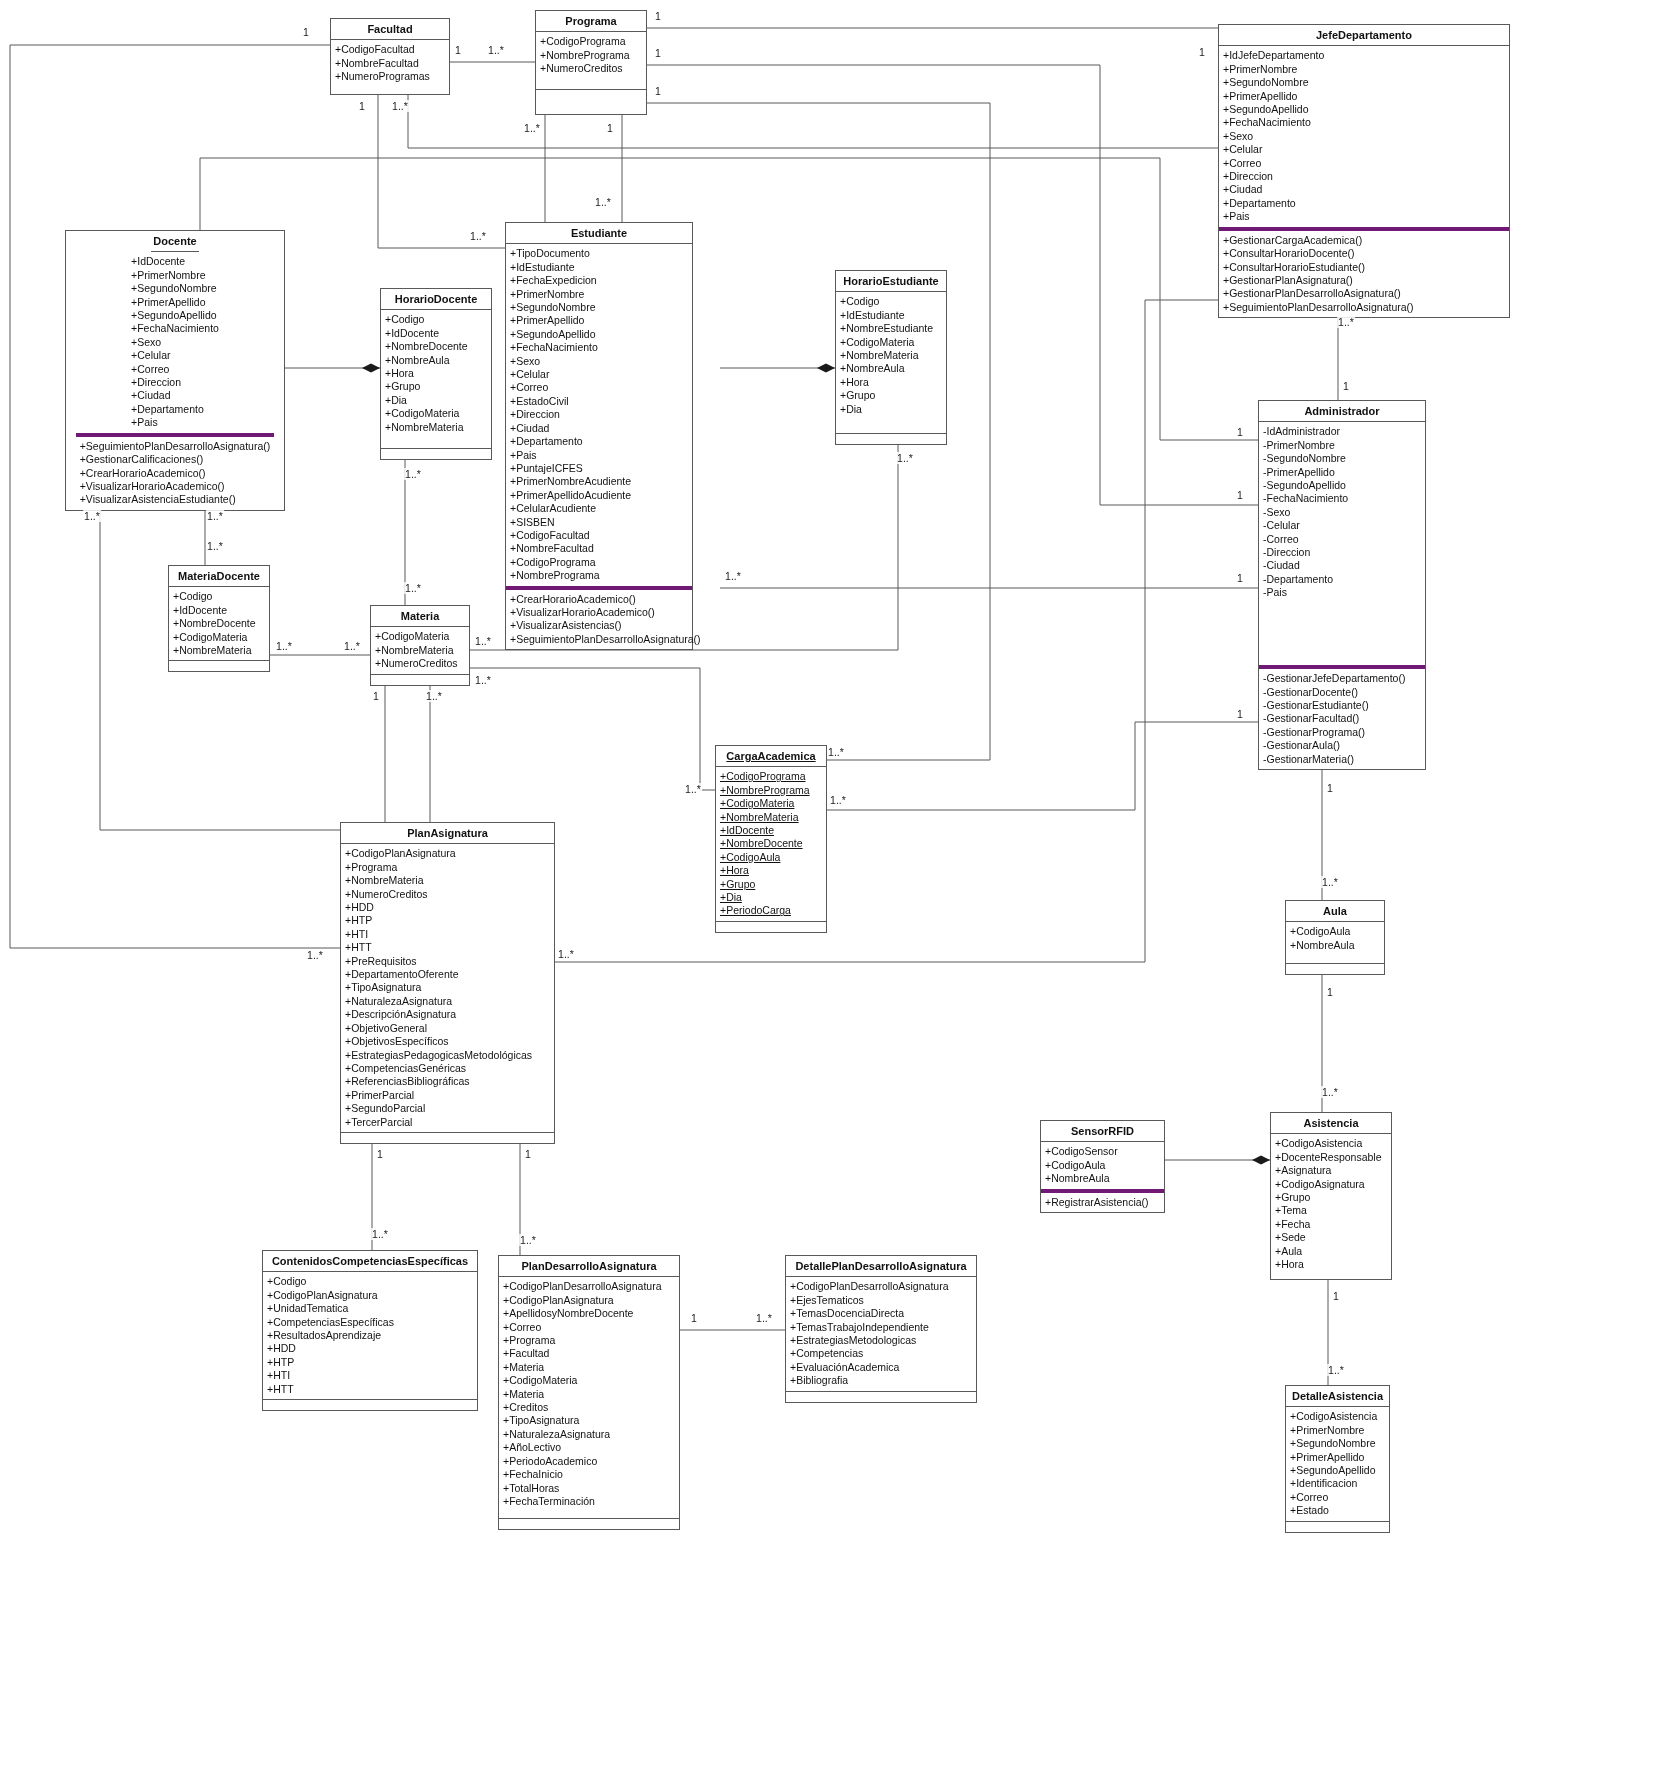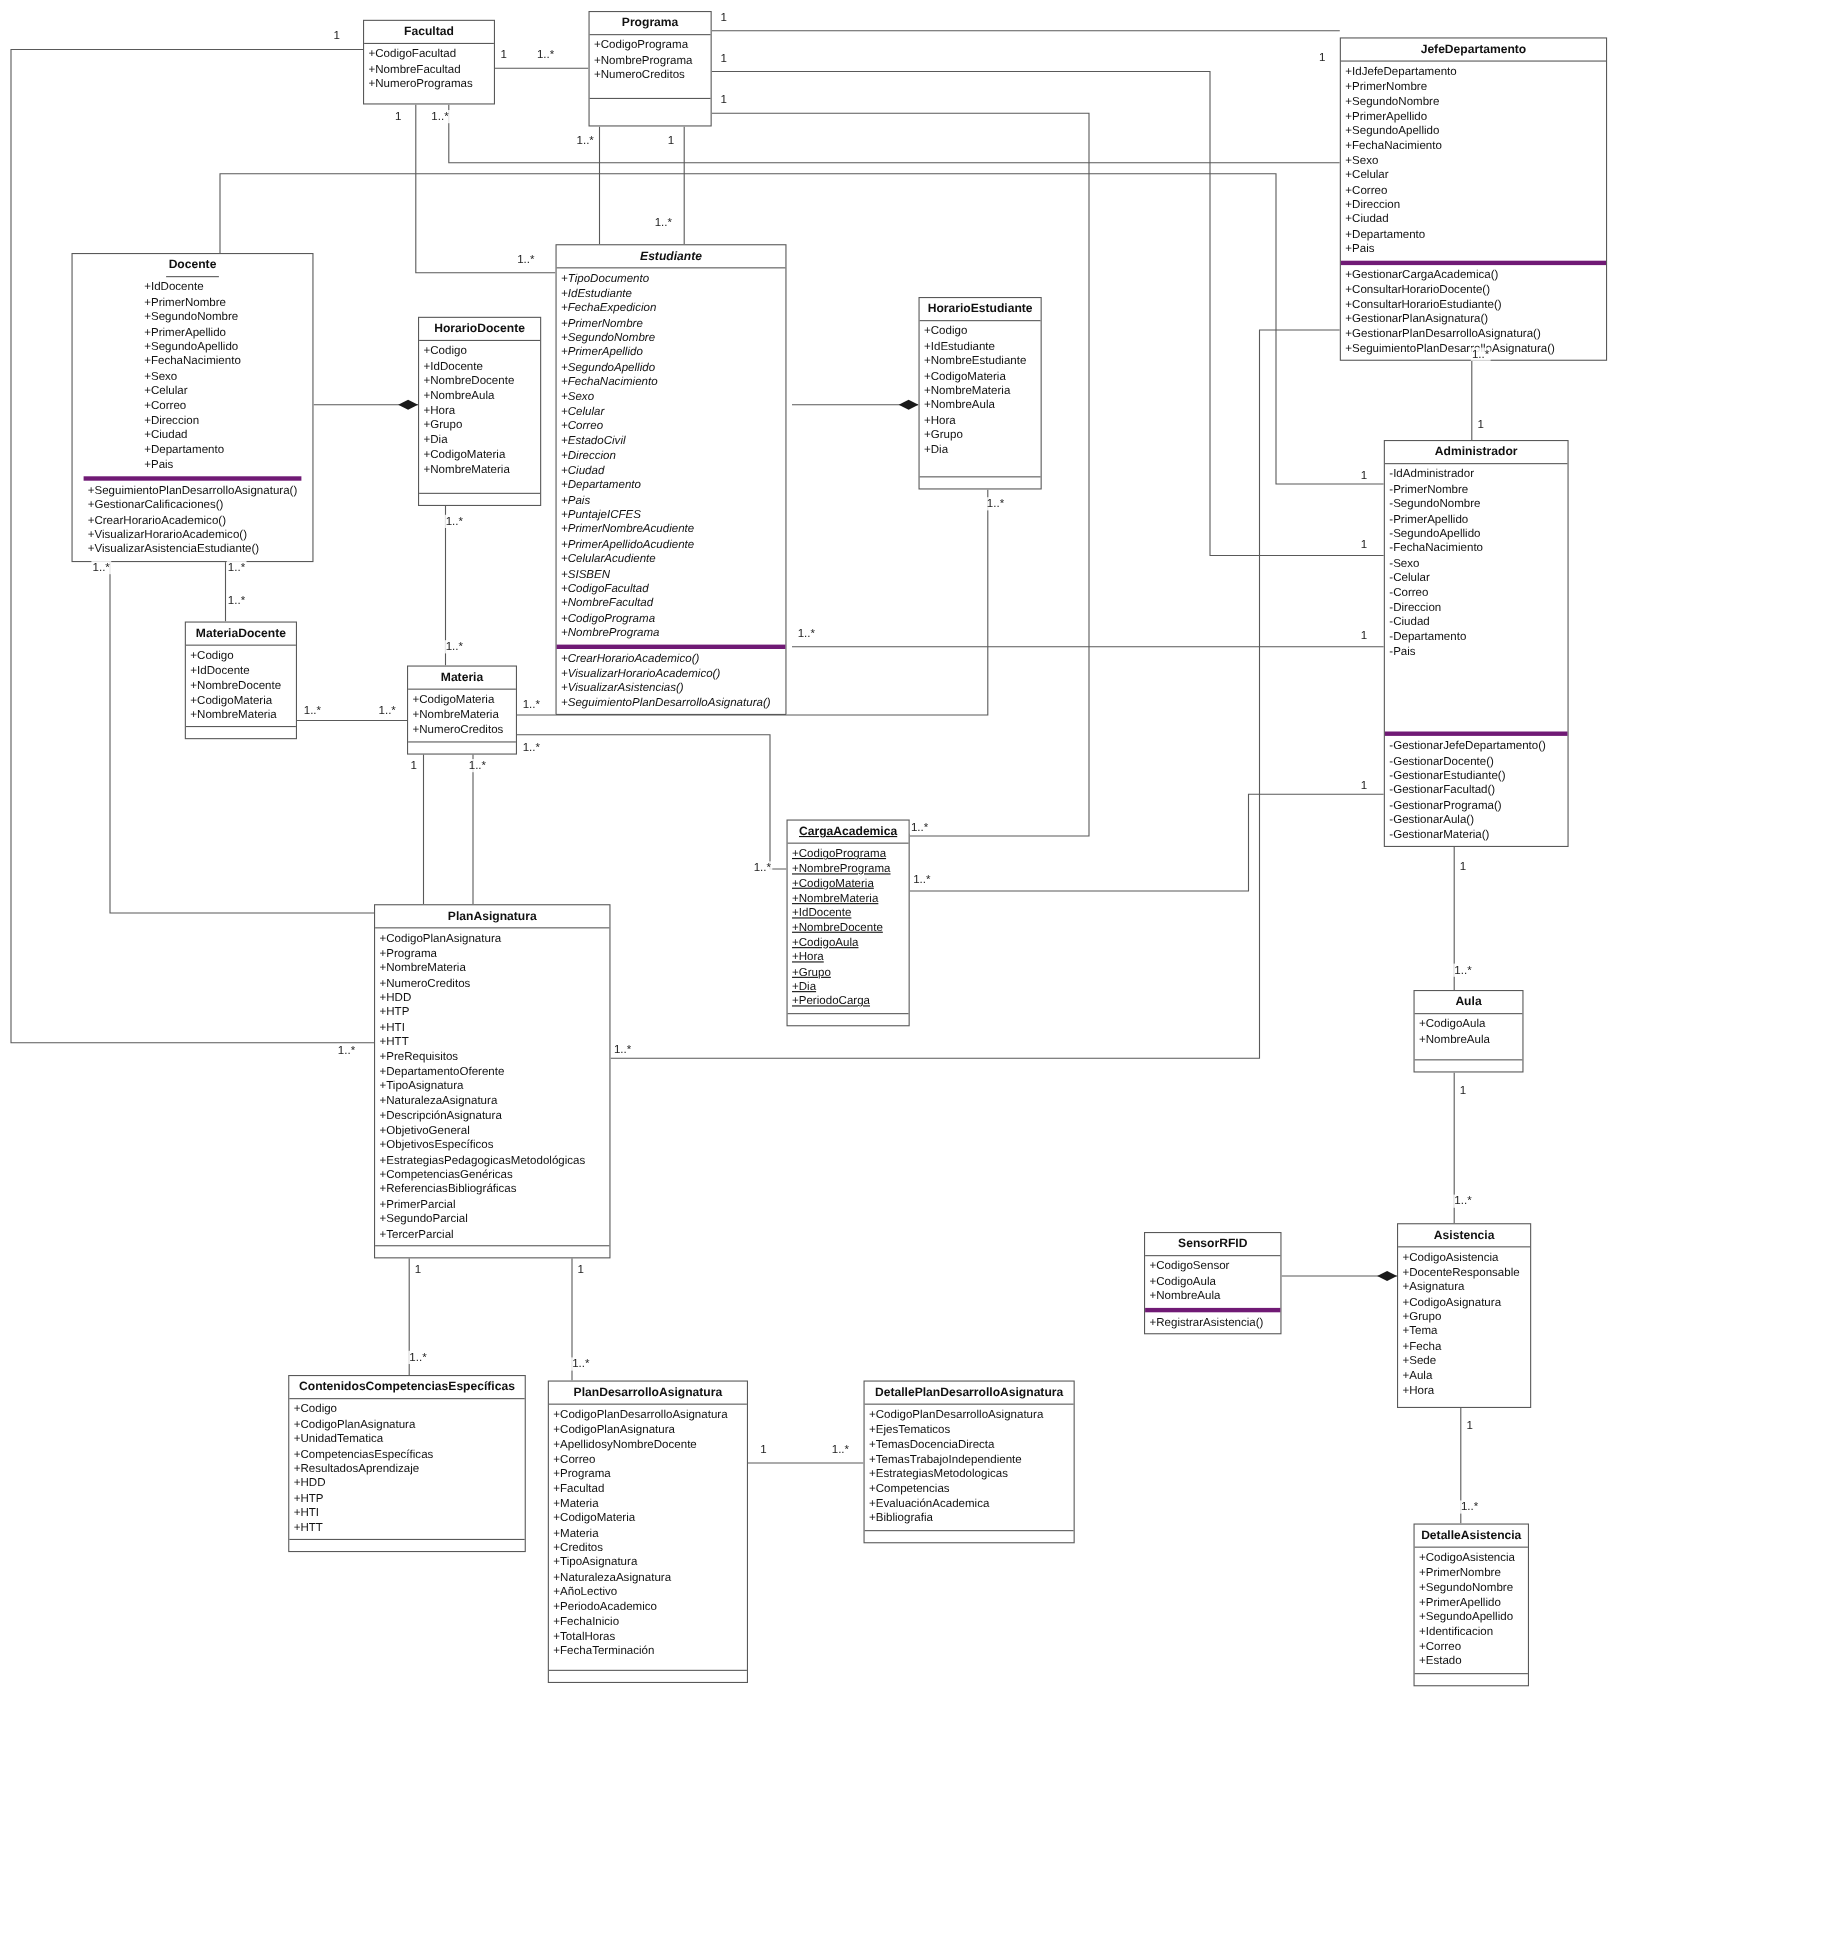--- a/index.html
+++ b/index.html
@@ -69,21 +69,21 @@
       </div>
       <div class="class-box" style="left: 535px; top: 10px; width: 112px; min-height: 105px;">
         <div class="class-title">Programa</div>
         <div class="attrs">
           <div class="row">+CodigoPrograma</div>
           <div class="row">+NombrePrograma</div>
           <div class="row">+NumeroCreditos</div>
         </div>
         <div class="empty-sec" style="height: 24px;"></div>
       </div>
-      <div class="class-box" style="left: 1218px; top: 34px; width: 243px; min-height: 287px;">
+      <div class="class-box" style="left: 1218px; top: 24px; width: 292px; min-height: 287px;">
         <div class="class-title">JefeDepartamento</div>
         <div class="attrs">
           <div class="row">+IdJefeDepartamento</div>
           <div class="row">+PrimerNombre</div>
           <div class="row">+SegundoNombre</div>
           <div class="row">+PrimerApellido</div>
           <div class="row">+SegundoApellido</div>
           <div class="row">+FechaNacimiento</div>
           <div class="row">+Sexo</div>
           <div class="row">+Celular</div>
@@ -135,21 +135,21 @@
           <div class="row">+NombreDocente</div>
           <div class="row">+NombreAula</div>
           <div class="row">+Hora</div>
           <div class="row">+Grupo</div>
           <div class="row">+Dia</div>
           <div class="row">+CodigoMateria</div>
           <div class="row">+NombreMateria</div>
         </div>
         <div class="empty-sec" style="height: 10px;"></div>
       </div>
-      <div class="class-box" style="left: 505px; top: 222px; width: 210px; min-height: 418px; font-style: italic;">
+      <div class="class-box" style="left: 505px; top: 222px; width: 188px; min-height: 418px;">
         <div class="class-title">Estudiante</div>
         <div class="attrs">
           <div class="row">+TipoDocumento</div>
           <div class="row">+IdEstudiante</div>
           <div class="row">+FechaExpedicion</div>
           <div class="row">+PrimerNombre</div>
           <div class="row">+SegundoNombre</div>
           <div class="row">+PrimerApellido</div>
           <div class="row">+SegundoApellido</div>
           <div class="row">+FechaNacimiento</div>

